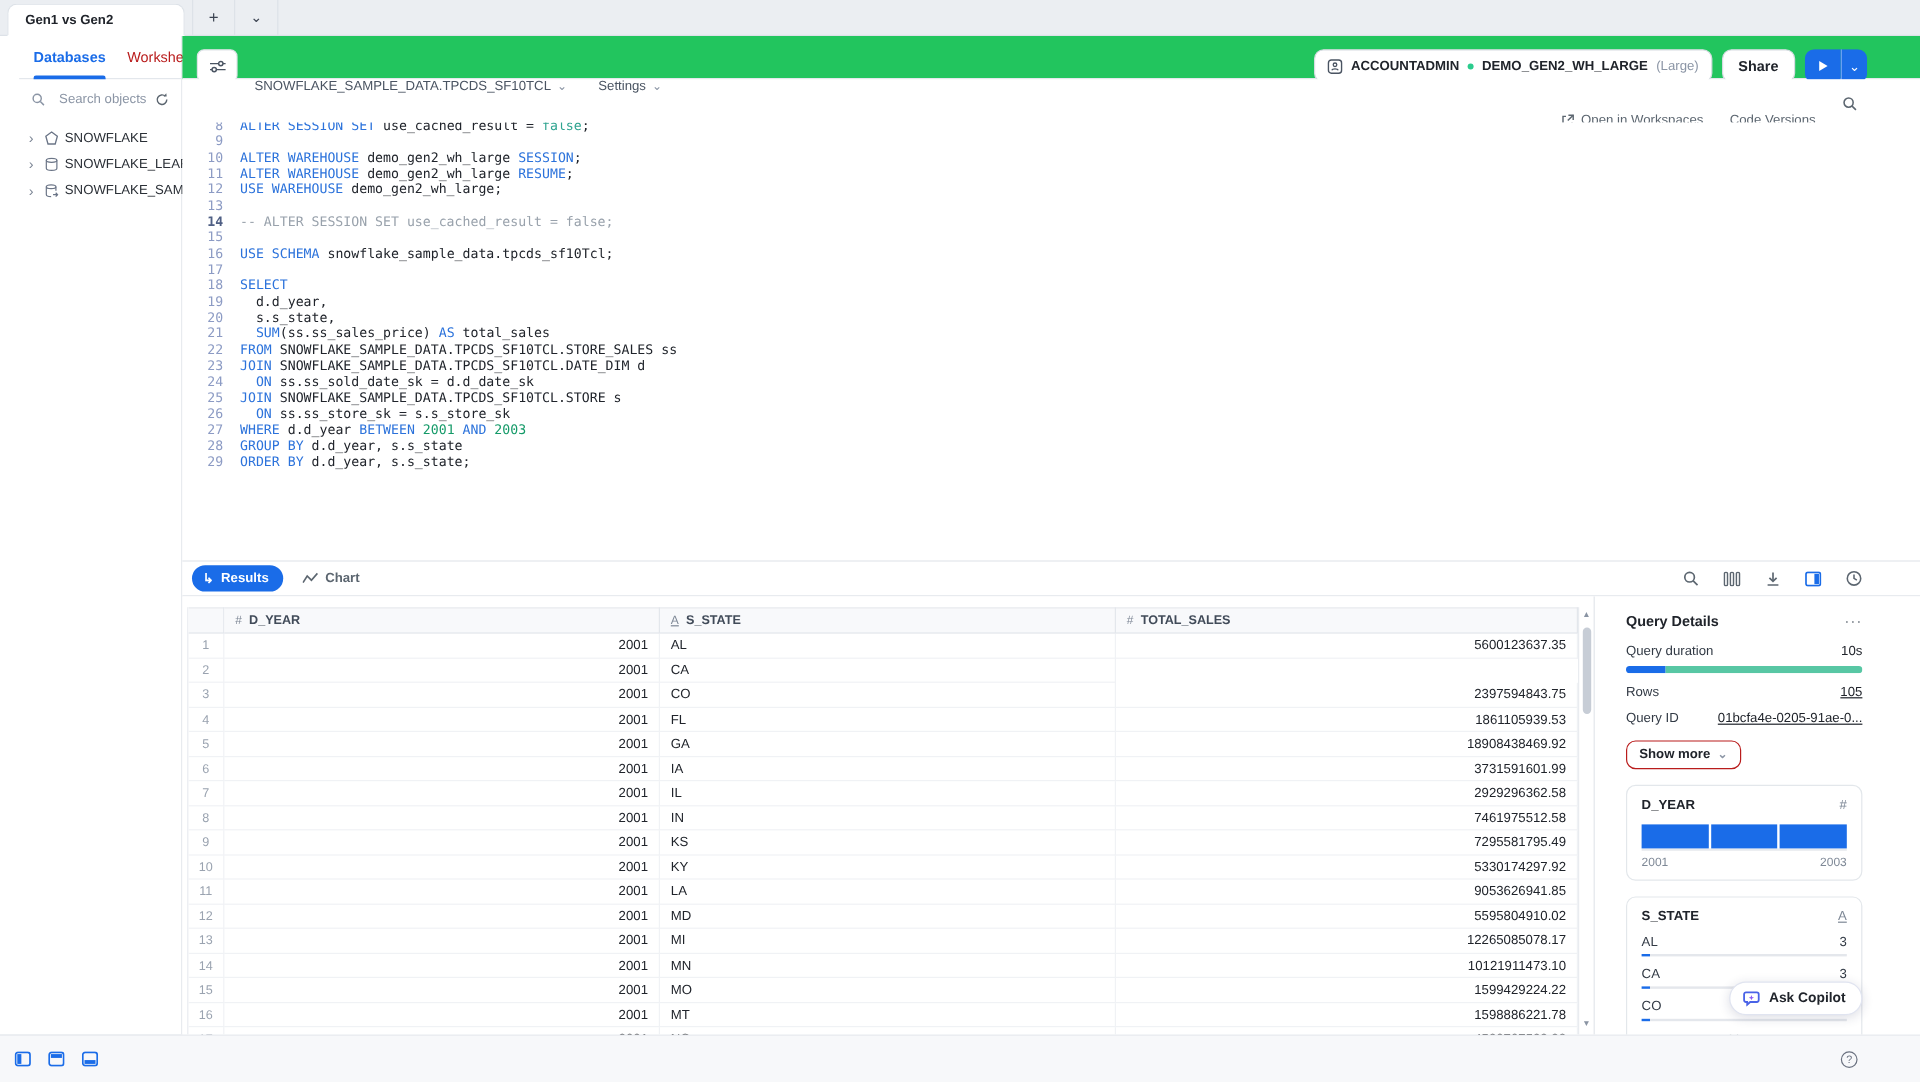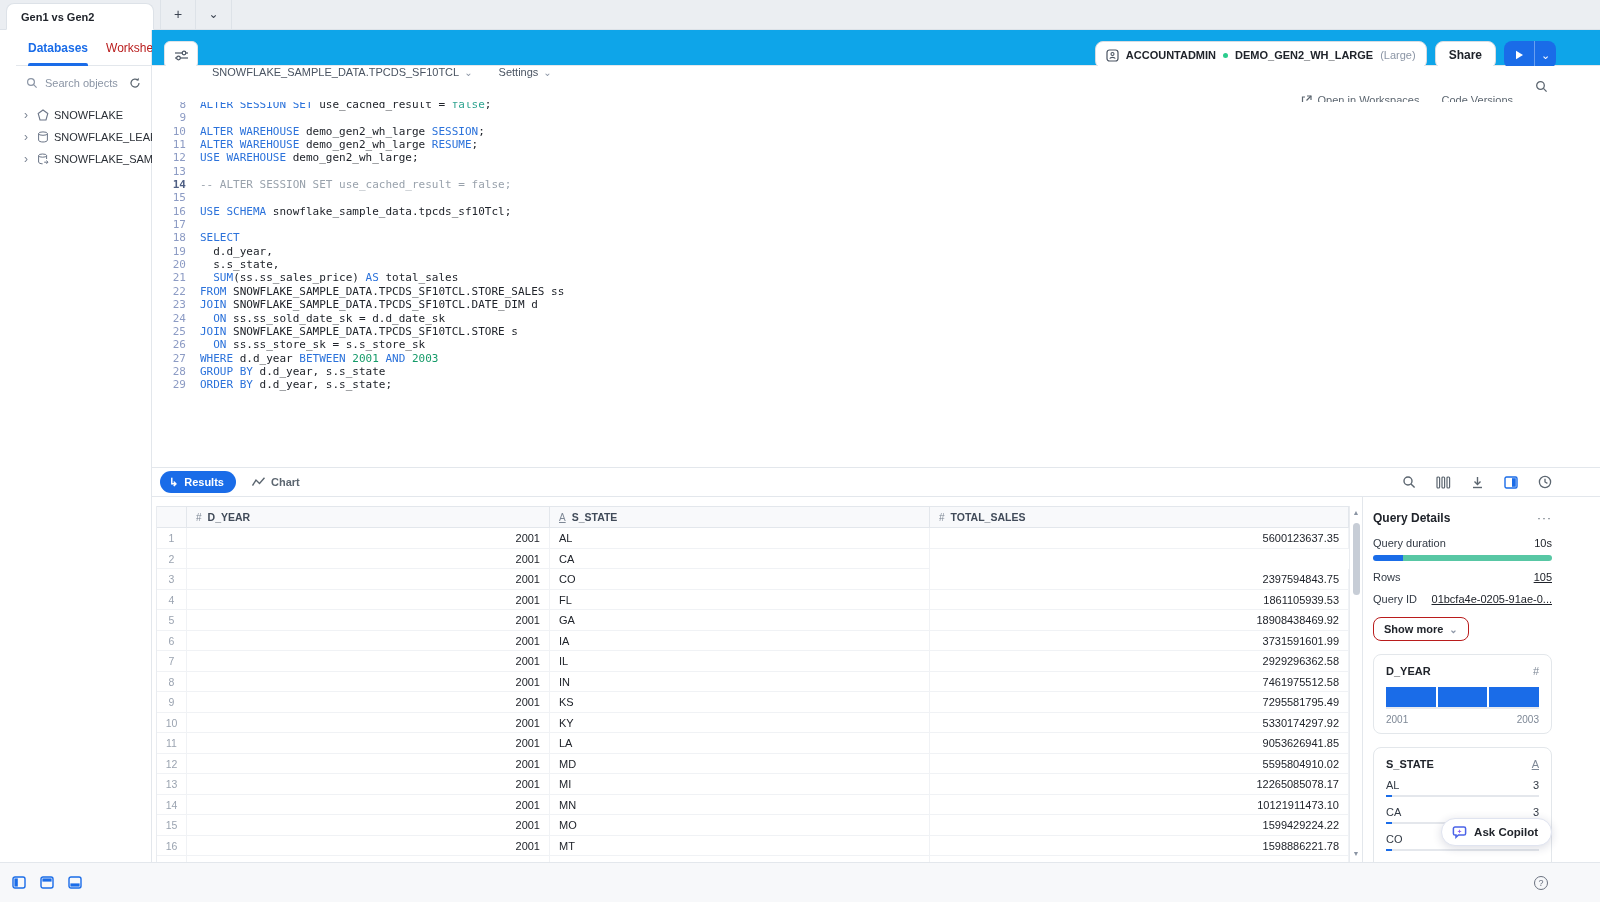--- a/index.html
+++ b/index.html
@@ -25,33 +25,33 @@
   
   .sidebar { width:136px; flex:none; background:#fff; border-right:1px solid #e3e7ec;
     display:flex; flex-direction:column;margin-left:16px; }
   .side-tabs { height:36px; display:flex; align-items:center; gap:18px; padding:0 12px;
     border-bottom:1px solid #e3e7ec; flex:none; }
   .side-tab { font-size:12px; color:#b91c1c; height:100%; display:flex; align-items:center;
     position:relative; cursor:pointer; }
   .side-tab.active { color:#1a6ce8; font-weight:700; }
   .side-tab.active::after { content:""; position:absolute; left:0; right:0; bottom:-1px;
     height:3px; background:#1a6ce8; border-radius:2px 2px 0 0; }
-  .search-row { height:34px; display:flex; align-items:center; gap:7px; padding:0 10px; flex:none; }
+  .search-row { height:34px; display:flex; align-items:center; gap:7px; padding:0 10px; flex:none;text-align:right; }
   .search-ph { flex:1; font-size:11px; color:#8b95a5; }
   .tree { padding-top:4px; }
   .tree-item { height:22px; display:flex; align-items:center; gap:5px; padding:0 8px;
     font-size:11px; color:#2a2f36; cursor:pointer; white-space:nowrap; }
   .tchev { color:#7b8594; font-size:12px; width:8px; flex:none; }
   .tico { flex:none; display:flex; }
 
   
   .content { flex:1; display:flex; flex-direction:column; min-width:0; position:relative; }
 
   .toolbar { height:36px; flex:none; display:flex; align-items:center;
-    padding:15px 44px 0 12px; border-bottom:1px solid #e3e7ec; background:#0ea5e9; }
+    padding:15px 44px 0 12px; border-bottom:1px solid #e3e7ec; background:#22c55e; }
   .filter-btn { width:34px; height:28px; border:1px solid #dfe3e8; border-radius:6px;
     display:flex; align-items:center; justify-content:center; cursor:pointer; background:#fff; }
   .tb-right { margin-left:auto; display:flex; align-items:center; gap:8px; }
   .ctx-pill { height:28px; border:1px solid #d7dce2; border-radius:8px; display:flex;
     align-items:center; gap:7px; padding:0 10px; font-size:11px; font-weight:600;
     color:#20242b; cursor:pointer; background:#fff; }
   .ctx-pill .lg { color:#8b95a5; font-weight:400; }
   .gdot { width:5px; height:5px; border-radius:50%; background:#2bcc8d; }
   .share-btn { height:28px; border:1px solid #d7dce2; border-radius:8px; background:#fff;
     padding:0 13px; font-size:12px; font-weight:700; color:#20242b; display:flex;
@@ -103,21 +103,21 @@
     overflow:hidden; white-space:nowrap; }
   .td.num { text-align:right; }
   .td.idx { color:#9aa3b0; font-size:10.5px; text-align:center; padding:0 2px; }
   .vscroll { width:13px; flex:none; border-left:1px solid #e9ecf0; display:flex;
     flex-direction:column; align-items:center; padding:3px 0 4px; }
   .varrow { font-size:7px; color:#8a94a3; line-height:8px; }
   .vthumb { width:7px; height:72px; background:#c7cdd6; border-radius:4px; margin-top:6px; }
   .vspace { flex:1; }
 
   
-  .details { width:238px; flex:none; border-left:1px solid #e3e7ec; padding:10px 48px 0 10px;
+  .details { width:272px; flex:none; border-left:1px solid #e3e7ec; padding:10px 48px 0 26px;
     overflow:hidden; font-size:11px; }
   .qd-head { display:flex; align-items:center; justify-content:space-between; margin:4px 0 12px; }
   .qd-title { font-size:12px; font-weight:700; color:#20242b; }
   .qd-more { color:#5c6670; font-size:12px; letter-spacing:1px; cursor:pointer; line-height:6px; }
   .metric { display:flex; justify-content:space-between; align-items:center; margin-top:10px;
     color:#323a45; }
   .metric .val { color:#20242b; }
   .metric .val.link { text-decoration:underline; cursor:pointer; }
   .dbar { height:6px; border-radius:3px; overflow:hidden; display:flex; margin-top:6px; }
   .dbar .seg-b { background:#1a6ce8; } .dbar .seg-g { background:#58c7a4; }

